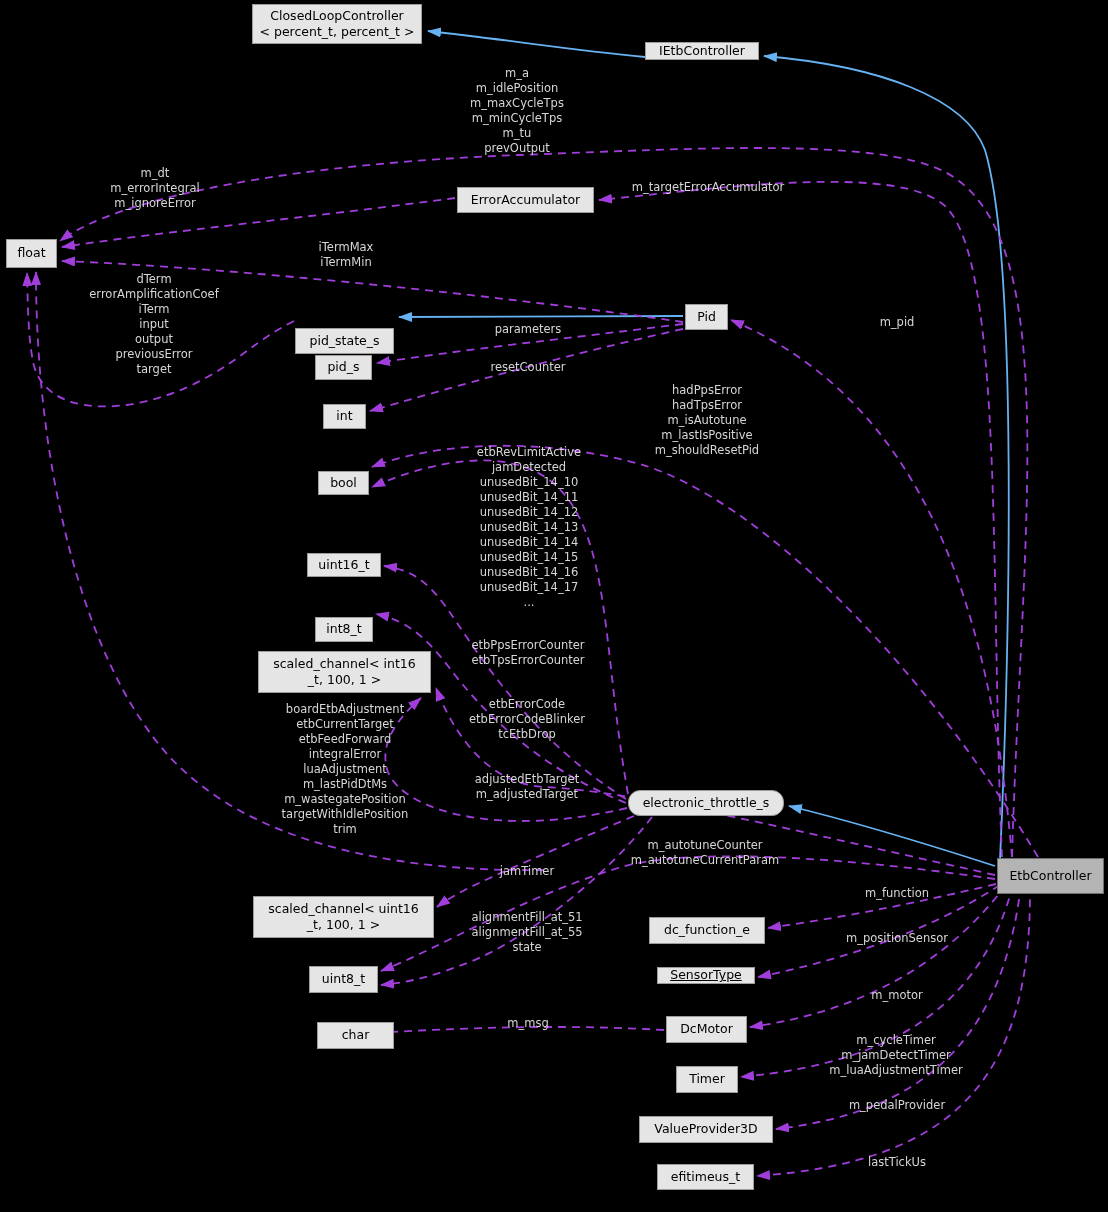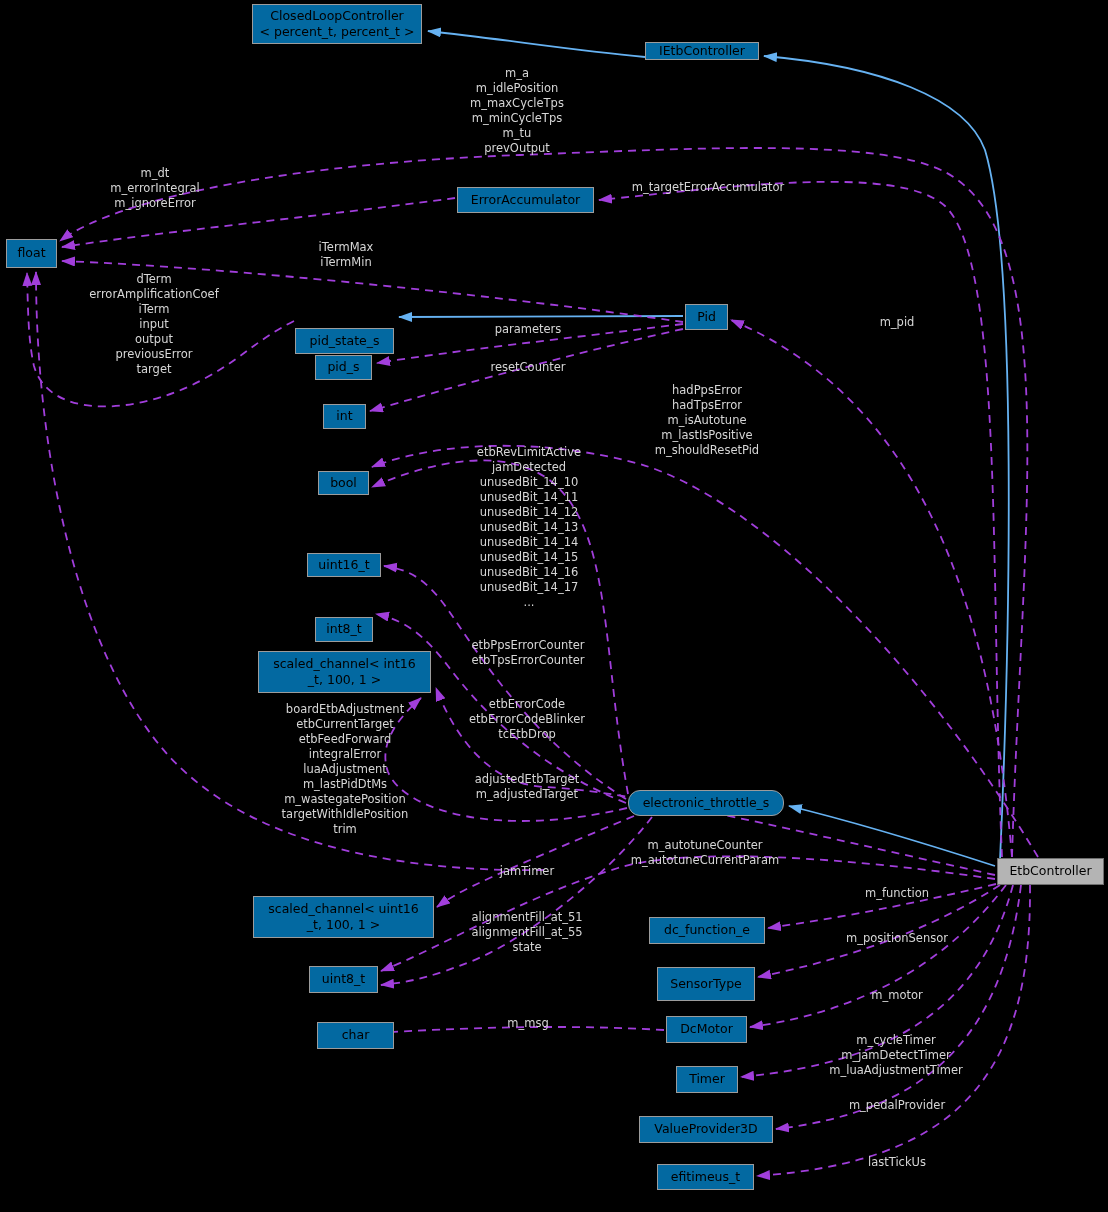--- a/index.html
+++ b/index.html
@@ -2,21 +2,21 @@
 <html><head>
 <meta charset="utf-8">
 <style>
   html,body{margin:0;padding:0;background:#000;}
   #stage{position:relative;width:1108px;height:1212px;background:#000;overflow:hidden;
          font-family:"DejaVu Sans", sans-serif;}
   #edge-layer{position:absolute;left:0;top:0;width:1108px;height:1212px;}
   .edge-path{fill:none;}
   .edge-path.usage{stroke:#A13EDB;stroke-width:1.8;stroke-dasharray:8 6;}
   .edge-path.inheritance{stroke:#66B2F2;stroke-width:1.8;}
-  .node{position:absolute;box-sizing:border-box;background:#0369a1;border:1.5px solid #9c9c9c;
+  .node{position:absolute;box-sizing:border-box;background:#e5e5e5;border:1.5px solid #9c9c9c;
         color:#000;display:flex;align-items:center;justify-content:center;text-align:center;
         font-size:12.5px;line-height:1.3;white-space:pre-line;z-index:2;cursor:pointer;}
   .node.current{background:#b4b4b4;border-color:#6e6e6e;}
   .edge-label{position:absolute;color:#d6d6d6;font-size:11.5px;line-height:15px;
               text-align:center;transform:translateX(-50%);white-space:pre;z-index:1;}
 </style>
 </head>
 <body>
 
 <div id="stage">
@@ -68,25 +68,25 @@
       <div class="node" style="left: 295px; top: 304px; width: 99px; height: 26px; margin-top: 24px;">pid_state_s</div>
       <div class="node" style="left: 685px; top: 304px; width: 43px; height: 26px;">Pid</div>
       <div class="node" style="left: 315px; top: 355px; width: 57px; height: 25px;">pid_s</div>
       <div class="node" style="left: 323px; top: 404px; width: 43px; height: 25px;">int</div>
       <div class="node" style="left: 318px; top: 471px; width: 51px; height: 24px;">bool</div>
       <div class="node" style="left: 307px; top: 553px; width: 74px; height: 24px;">uint16_t</div>
       <div class="node" style="left: 315px; top: 601px; width: 58px; height: 25px; margin-top: 16px;">int8_t</div>
       <div class="node" style="left: 258px; top: 651px; width: 173px; height: 42px;">scaled_channel&lt; int16
 _t, 100, 1 &gt;</div>
       <div class="node" style="left: 628px; top: 790px; width: 156px; height: 26px; border-radius: 12px;">electronic_throttle_s</div>
-      <div class="node current" style="left: 997px; top: 858px; width: 107px; height: 27px;">EtbController</div>
+      <div class="node current" style="left: 997px; top: 858px; width: 107px; height: 36px;">EtbController</div>
       <div class="node" style="left: 253px; top: 896px; width: 181px; height: 42px;">scaled_channel&lt; uint16
 _t, 100, 1 &gt;</div>
       <div class="node" style="left: 649px; top: 917px; width: 116px; height: 27px;">dc_function_e</div>
-      <div class="node" style="left: 657px; top: 967px; width: 98px; height: 34px;">SensorType</div>
+      <div class="node" style="left: 657px; top: 967px; width: 98px; height: 17px; text-decoration: underline;">SensorType</div>
       <div class="node" style="left: 309px; top: 966px; width: 69px; height: 27px;">uint8_t</div>
       <div class="node" style="left: 666px; top: 1016px; width: 81px; height: 27px;">DcMotor</div>
       <div class="node" style="left: 317px; top: 1022px; width: 77px; height: 27px;">char</div>
       <div class="node" style="left: 676px; top: 1066px; width: 62px; height: 27px;">Timer</div>
       <div class="node" style="left: 639px; top: 1116px; width: 134px; height: 27px;">ValueProvider3D</div>
       <div class="node" style="left: 657px; top: 1164px; width: 97px; height: 26px;">efitimeus_t</div>
       <div class="edge-label" style="left: 517px; top: 66px;">m_a
 m_idlePosition
 m_maxCycleTps
 m_minCycleTps

